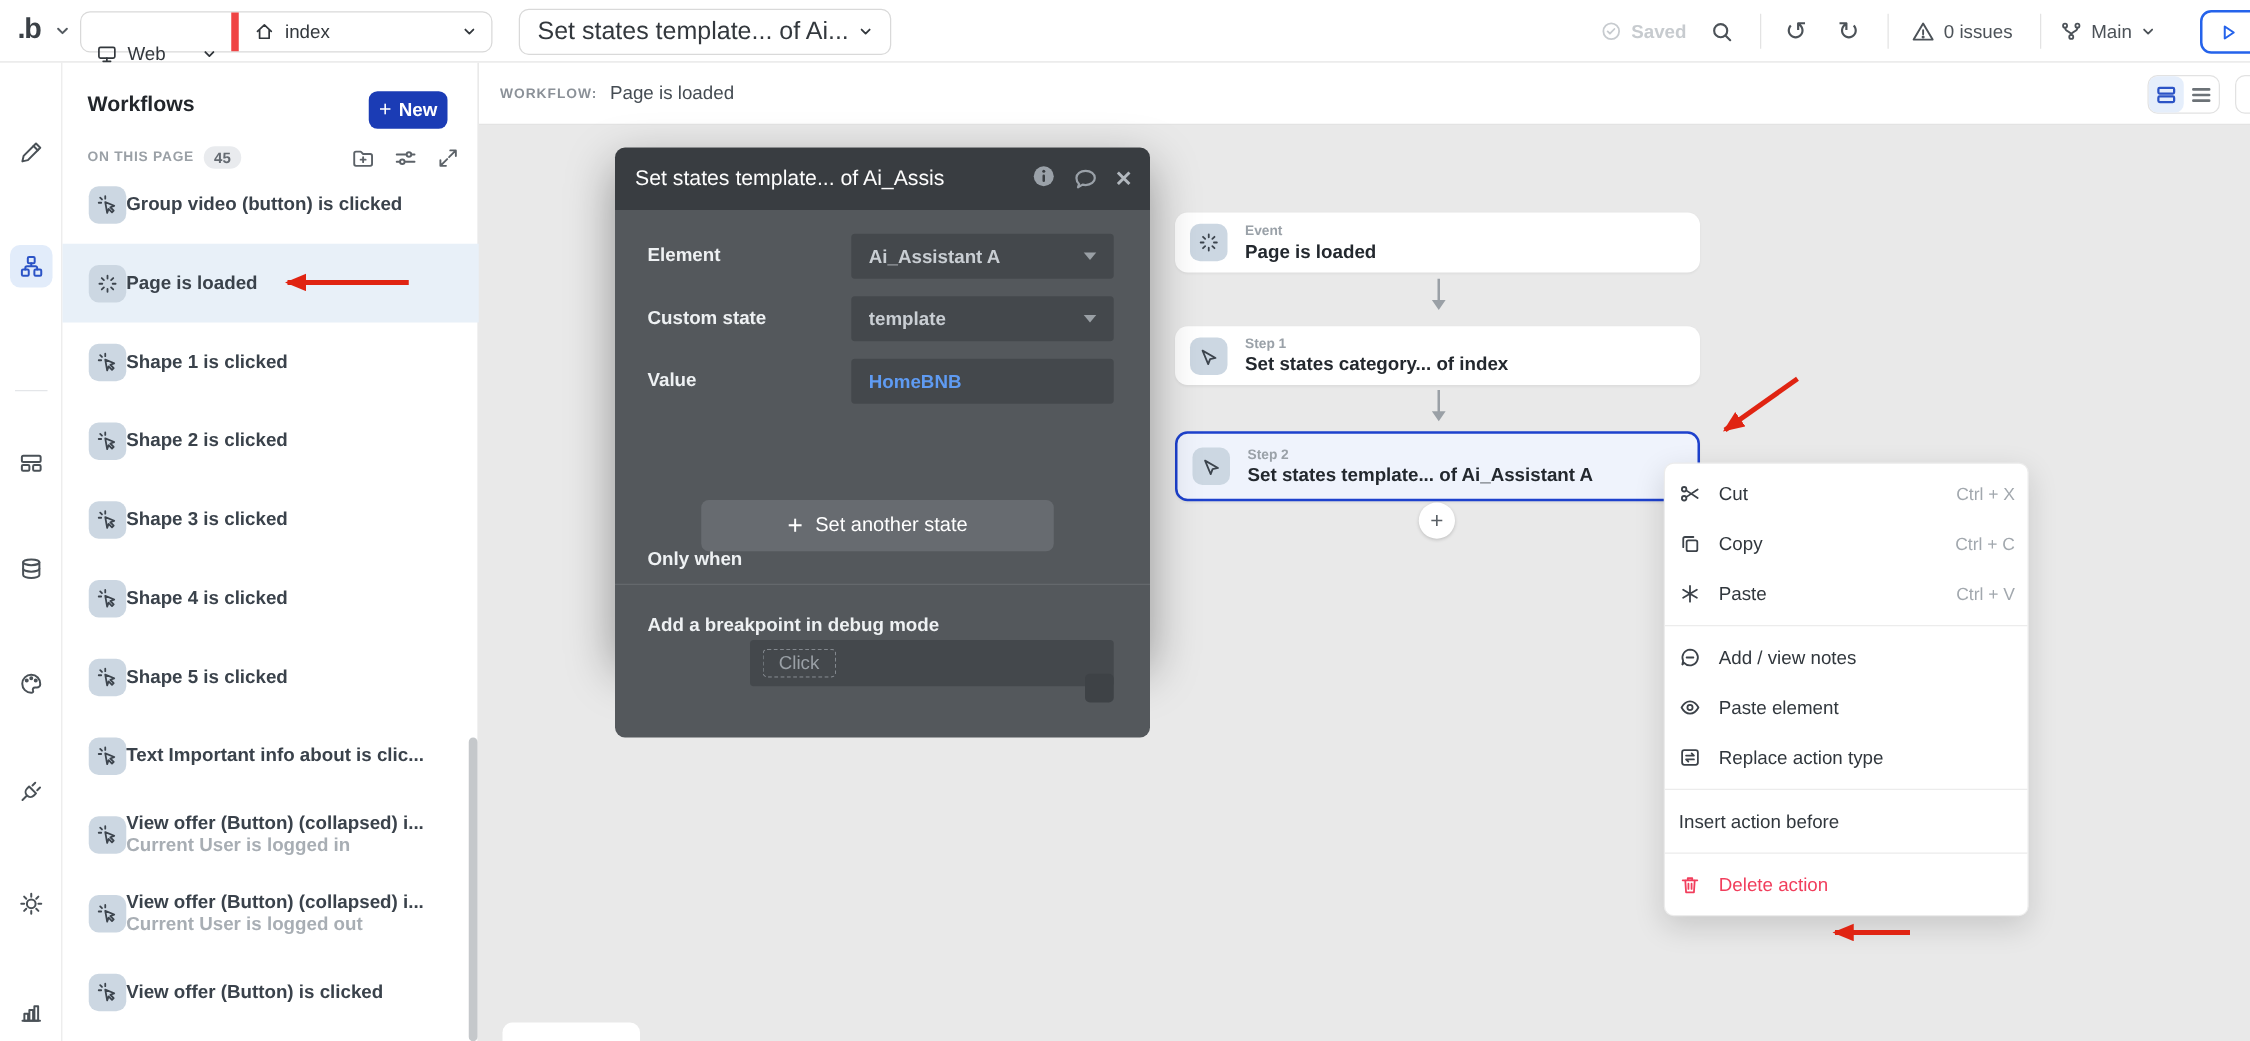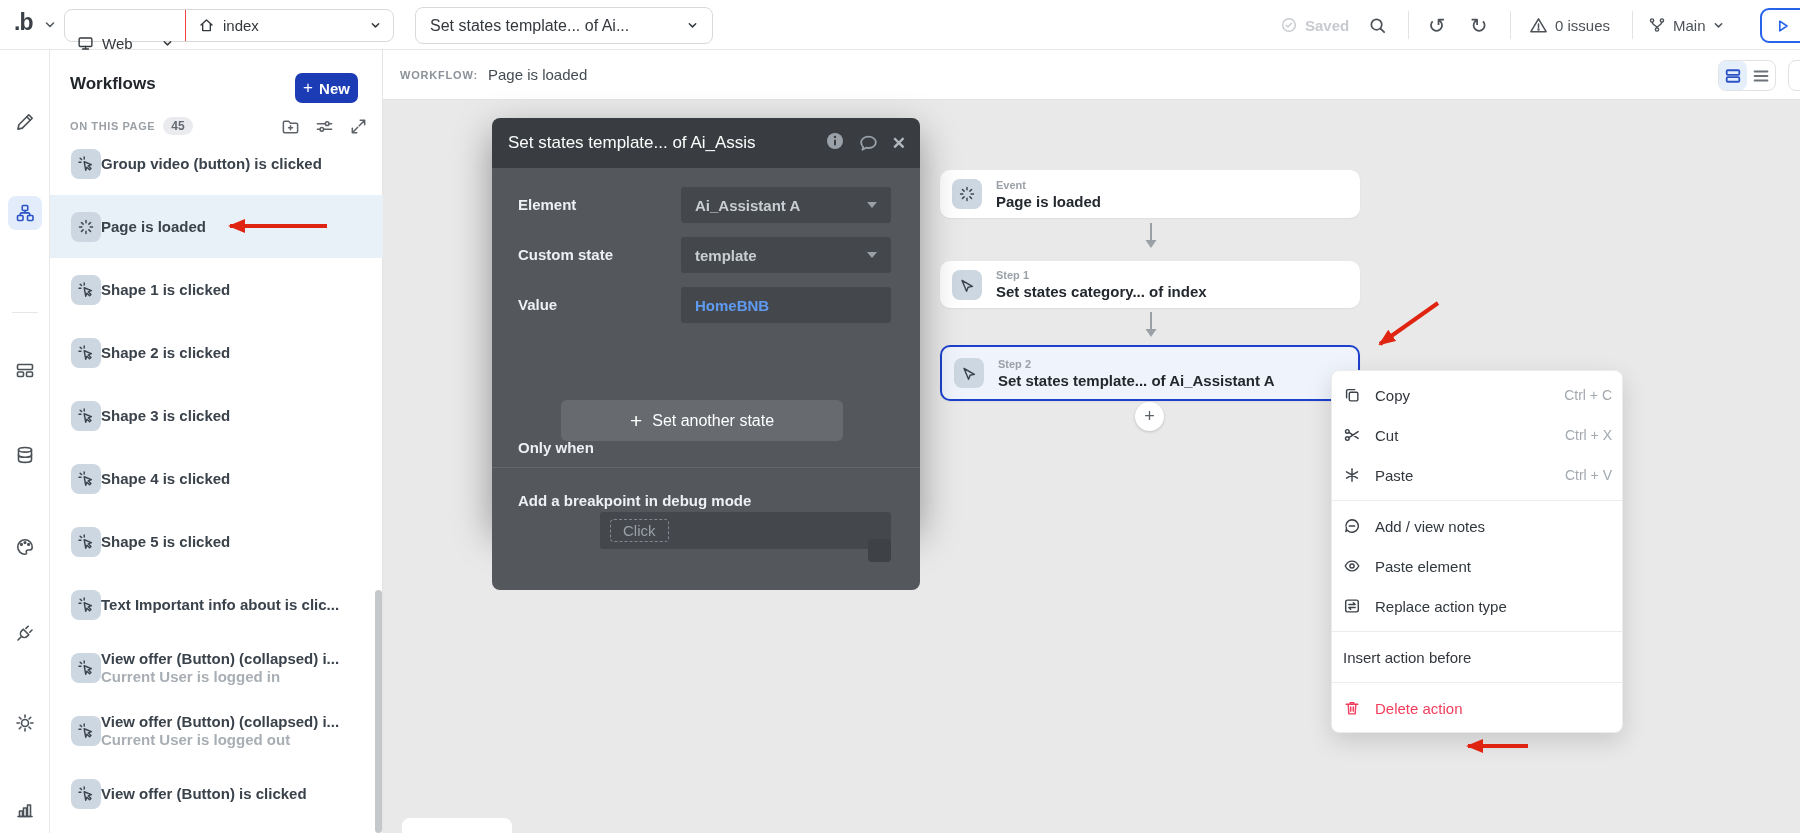--- a/index.html
+++ b/index.html
@@ -7,23 +7,23 @@
   body { font-family:"Liberation Sans", sans-serif; background:#fff; color:#3b4046; }
   .app { position:relative; width:1800px; height:833px; overflow:hidden; background:#e9e9e9; }
   svg.ic { display:block; stroke:currentColor; fill:none; stroke-width:1.6; stroke-linecap:round; stroke-linejoin:round; }
 
   
   .topbar { position:absolute; left:0; top:0; width:1800px; height:50px; background:#fff; border-bottom:1px solid #e6e6e6; z-index:40; }
   .logo { position:absolute; left:14px; top:9px; font-size:23px; font-weight:700; color:#3a4046; letter-spacing:-1px; }
   .logo-chev { position:absolute; left:44px; top:19px; color:#555b61; }
   .seg-group { position:absolute; left:64px; top:9px; height:33px; width:330px; border:1px solid #d9d9d9; border-radius:8px; display:flex; background:#fff; }
   .seg-cell { display:flex; align-items:center; gap:8px; padding:0 12px; font-size:15px; color:#33383d; }
-  .seg-cell + .seg-cell { border-left:1px solid #ef4444; flex:1; }
+  .seg-cell + .seg-cell { border-left:6px solid #ef4444; flex:1; }
   .seg-cell .spread { flex:1; }
-  .tb-select { position:absolute; left:415px; top:7px; width:298px; height:37px; border:1px solid #d9d9d9; border-radius:8px; background:#fff; display:flex; align-items:center; padding:0 14px; font-size:16px; color:#33383d; }
+  .tb-select { position:absolute; left:415px; top:7px; width:298px; height:37px; border:1px solid #d9d9d9; border-radius:8px; background:#fff; display:flex; align-items:center; padding:0 14px; font-size:20px; color:#33383d; }
   .tb-select .spread { flex:1; }
   .tb-right-item { position:absolute; top:0; height:50px; display:flex; align-items:center; gap:7px; color:#4c5258; font-size:15px; }
   .tb-sep { position:absolute; top:11px; width:1px; height:28px; background:#e3e3e3; }
   .saved { color:#c7cbcf; font-weight:700; }
   .glyph-btn { font-size:21px; color:#4c5258; line-height:1; }
   .play-btn { position:absolute; left:1760px; top:8px; width:52px; height:35px; border:2px solid #2563eb; border-radius:9px; background:#fff; display:flex; align-items:center; padding-left:13px; color:#2563eb; }
 
   
   .rail { position:absolute; left:0; top:50px; width:50px; height:783px; background:#fff; border-right:1px solid #e8e8e8; z-index:30; }
   .rail-item { position:absolute; left:8px; width:34px; height:34px; border-radius:8px; display:flex; align-items:center; justify-content:center; color:#4a5157; }
@@ -578,37 +578,37 @@
 
       <div class="m-label" style="top:324px;">Add a breakpoint in debug mode</div>
       <div class="m-check"></div>
     </div>
   </div>
 
   <div class="ctx">
     <div class="ctx-item">
       <span class="ci">
           <svg class="ic" width="18" height="18" viewBox="0 0 20 20">
-            <rect x="7" y="7" width="9.5" height="9.5" rx="1.5"></rect>
-            <path d="M13 4 H5.5 A1.5 1.5 0 0 0 4 5.5 V13"></path>
-          </svg>
-        </span>
-      <span class="lbl">Copy</span>
-        <span class="sc">Ctrl + C</span>
-    </div>
-    <div class="ctx-item">
-      <span class="ci">
-          <svg class="ic" width="18" height="18" viewBox="0 0 20 20">
             <circle cx="4.8" cy="6" r="2"></circle>
             <circle cx="4.8" cy="14" r="2"></circle>
             <path d="M6.6 7 L16.8 13.8 M6.6 13 L16.8 6.2"></path>
           </svg>
         </span>
       <span class="lbl">Cut</span>
         <span class="sc">Ctrl + X</span>
+    </div>
+    <div class="ctx-item">
+      <span class="ci">
+          <svg class="ic" width="18" height="18" viewBox="0 0 20 20">
+            <rect x="7" y="7" width="9.5" height="9.5" rx="1.5"></rect>
+            <path d="M13 4 H5.5 A1.5 1.5 0 0 0 4 5.5 V13"></path>
+          </svg>
+        </span>
+      <span class="lbl">Copy</span>
+        <span class="sc">Ctrl + C</span>
     </div>
     <div class="ctx-item">
       <span class="ci">
           <svg class="ic" width="18" height="18" viewBox="0 0 20 20">
             <path d="M10 3 v14 M3.9 6.5 l12.2 7 M16.1 6.5 l-12.2 7"></path>
           </svg>
         </span>
       <span class="lbl">Paste</span>
         <span class="sc">Ctrl + V</span>
     </div>

